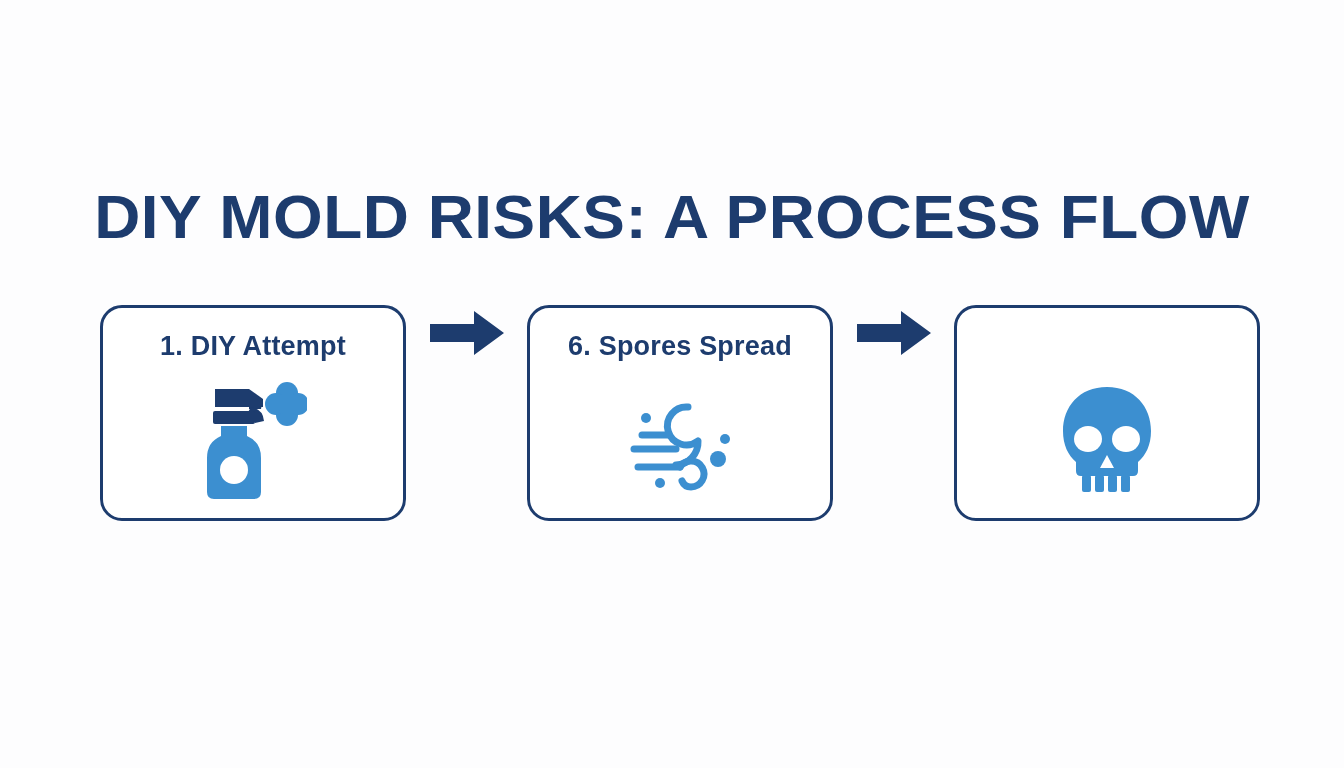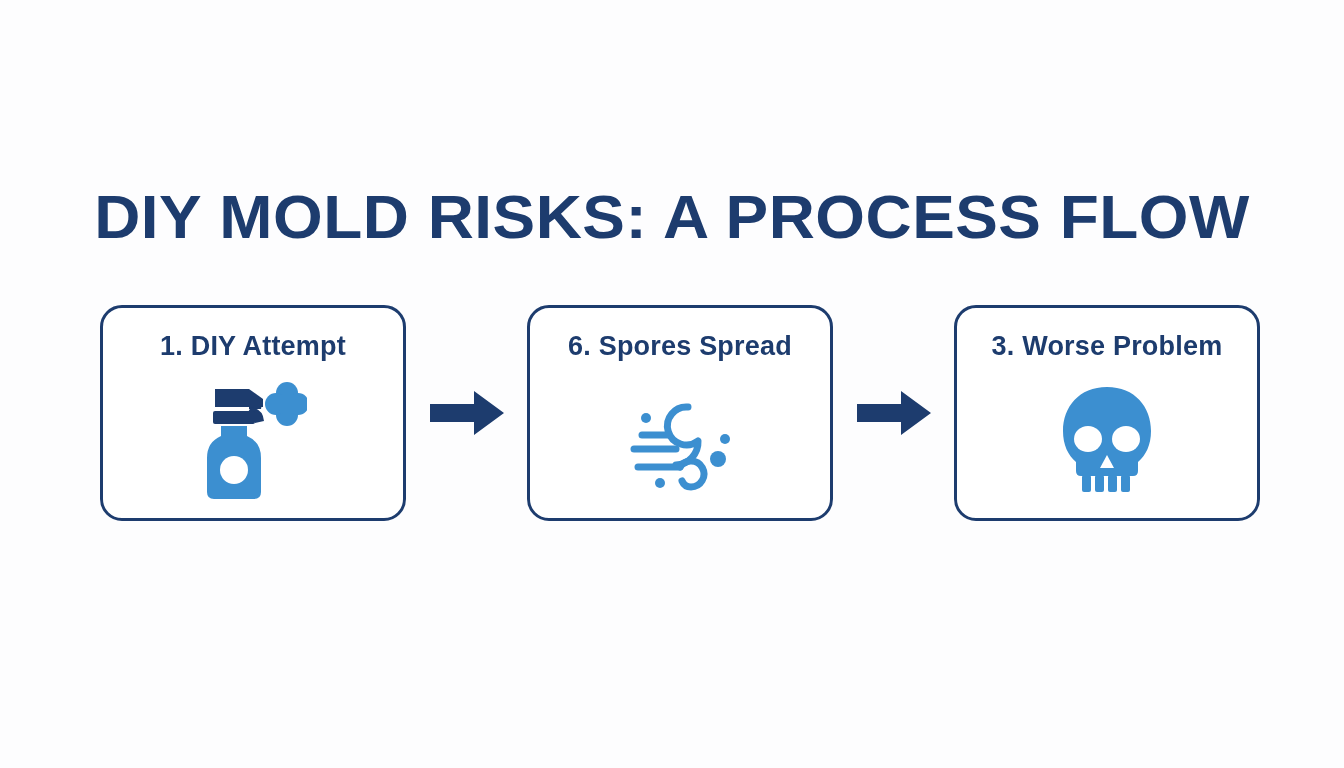--- a/index.html
+++ b/index.html
@@ -41,21 +41,21 @@
 
   
   .flow-row {
     position: absolute;
     left: 100px;
     top: 305px;
     width: 1160px;
     height: 216px;
     display: flex;
     flex-direction: row;
-    align-items: center;
+    align-items: flex-start;
     justify-content: space-between;
   }
 
   .step-card {
     position: relative;
     width: 306px;
     height: 216px;
     box-sizing: border-box;
     border: 3px solid #1d3c6e;
     border-radius: 22px;
@@ -171,21 +171,20 @@
       </div>
     </div>
 
     <div class="flow-arrow">
       <svg width="74" height="44" viewBox="0 0 74 44" aria-hidden="true">
         <path fill="#1d3c6e" d="M0 13 h44 v-13 l30 22 -30 22 v-13 h-44 z"></path>
       </svg>
     </div>
 
     <div class="step-card">
-      <div class="step-label">3. Worse Problem</div>
       <div class="step-icon">
         <svg width="100" height="112" viewBox="0 0 100 112" aria-hidden="true">
 
           <path fill="#3c8fd0" d="M50 2 C22 2 6 22 6 46 c0 14 5 24 13 31 v9 q0 5 5 5 h52 q5 0 5 -5 v-9 c8 -7 13 -17 13 -31 C94 22 78 2 50 2 z"></path>
 
           <g fill="#3c8fd0">
             <rect x="25" y="90" width="9" height="17" rx="2"></rect>
             <rect x="38" y="90" width="9" height="17" rx="2"></rect>
             <rect x="51" y="90" width="9" height="17" rx="2"></rect>
             <rect x="64" y="90" width="9" height="17" rx="2"></rect>

